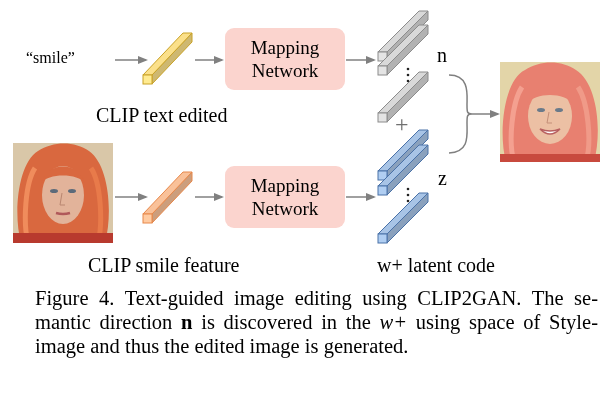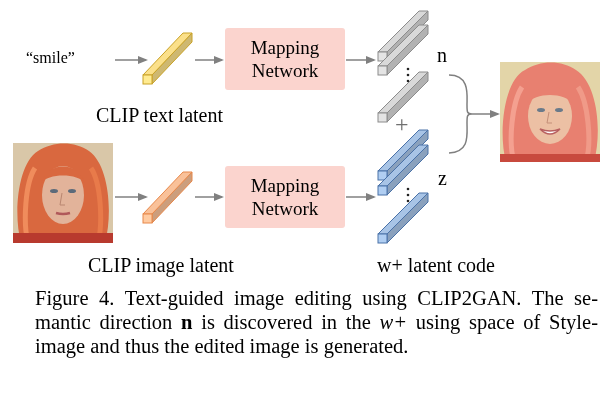--- a/index.html
+++ b/index.html
@@ -1,21 +1,21 @@
 <!DOCTYPE html>
 <html><head>
 <meta charset="utf-8">
 <style>
   html, body { margin: 0; padding: 0; background: #ffffff; }
   body { width: 609px; height: 401px; position: relative; overflow: hidden;
          font-family: "Liberation Serif", "DejaVu Serif", serif; color: #000; }
   #figure { position: absolute; left: 0; top: 0; width: 609px; height: 280px; }
   .lbl { position: absolute; font-size: 20px; line-height: 22px; white-space: nowrap; }
   .map-box { position: absolute; width: 120px; height: 62px; background: #fbd4ce;
-             border-radius: 3px; display: flex; flex-direction: column;
+             border-radius: 9px; display: flex; flex-direction: column;
              align-items: center; justify-content: center; font-size: 19px; line-height: 23px; }
   .face { position: absolute; width: 100px; height: 100px; overflow: hidden; }
   #caption { position: absolute; left: 12px; top: 286px; width: 586px;
              font-size: 20.5px; line-height: 24px; text-align: justify; }
   #caption .line { display: block; text-align-last: justify; white-space: nowrap; margin-left: 23px; }
   #caption .line.last { text-align-last: left; }
   .bold { font-weight: bold; }
   .ital { font-style: italic; }
 </style>
 </head>
@@ -88,36 +88,36 @@
         </g>
         <g>
           <polygon points="387,234 387,243 428,202 428,193" fill="#8aa1bd" stroke="#4a72a8" stroke-width="1"></polygon>
           <polygon points="378,234 387,234 428,193 419,193" fill="#a8c4e6" stroke="#4a72a8" stroke-width="1"></polygon>
           <rect x="378" y="234" width="9" height="9" fill="#b0cef2" stroke="#4a72a8" stroke-width="1"></rect>
         </g>
       </g>
   </svg>
 
   <span class="lbl" style="left:26px;top:47px;font-size:16px;">“smile”</span>
-  <span class="lbl" style="left:96px;top:104px;">CLIP text latent</span>
+  <span class="lbl" style="left:96px;top:104px;">CLIP text edited</span>
 
   <div class="map-box" style="left:225px;top:28px;">
     <span>Mapping</span>
     <span>Network</span>
   </div>
   <div class="map-box" style="left:225px;top:166px;">
     <span>Mapping</span>
     <span>Network</span>
   </div>
 
   <span class="lbl" style="left:437px;top:44px;">n</span>
   <span class="lbl" style="left:438px;top:167px;">z</span>
   <span class="lbl" style="left:395px;top:113px;font-size:24px;color:#707070;">+</span>
 
-  <span class="lbl" style="left:88px;top:254px;">CLIP image latent</span>
+  <span class="lbl" style="left:88px;top:254px;">CLIP smile feature</span>
   <span class="lbl" style="left:341px;top:254px;margin-left:36px;">w+ latent code</span>
 
   <div class="face" style="left:13px;top:143px;">
     <svg width="100" height="100" viewBox="0 0 100 100">
       <rect width="100" height="100" fill="#d9c7a8"></rect>
       <path d="M8,100 C0,70 5,20 25,8 C40,-2 62,-2 76,8 C96,22 100,70 92,100 Z" fill="#d9683f"></path>
       <path d="M15,100 C10,80 12,40 22,25" fill="none" stroke="#f08c5c" stroke-width="5"></path>
       <path d="M85,100 C90,80 88,40 78,25" fill="none" stroke="#e87a4a" stroke-width="5"></path>
       <ellipse cx="50" cy="52" rx="21" ry="29" fill="#e2b39a"></ellipse>
       <path d="M28,40 C35,18 65,18 72,40 C65,30 35,30 28,40 Z" fill="#d9683f"></path>

